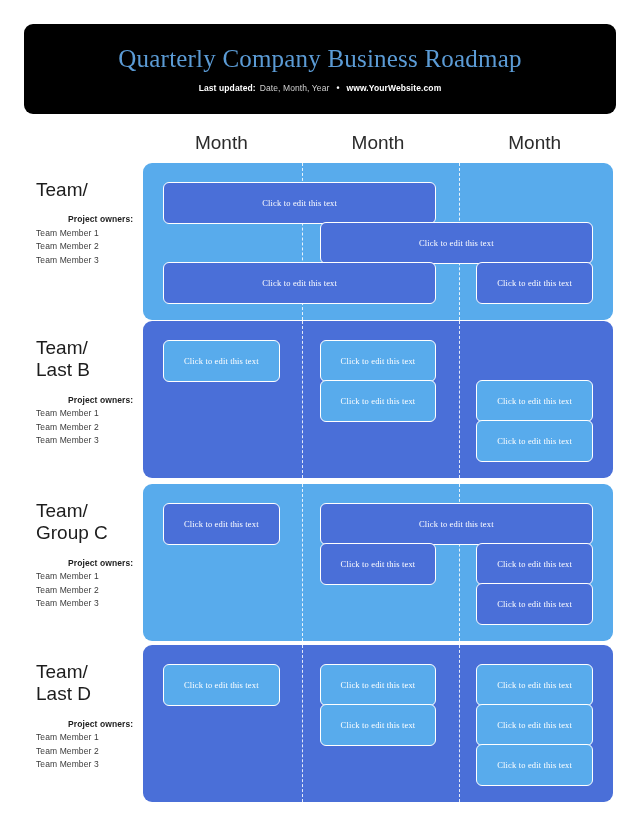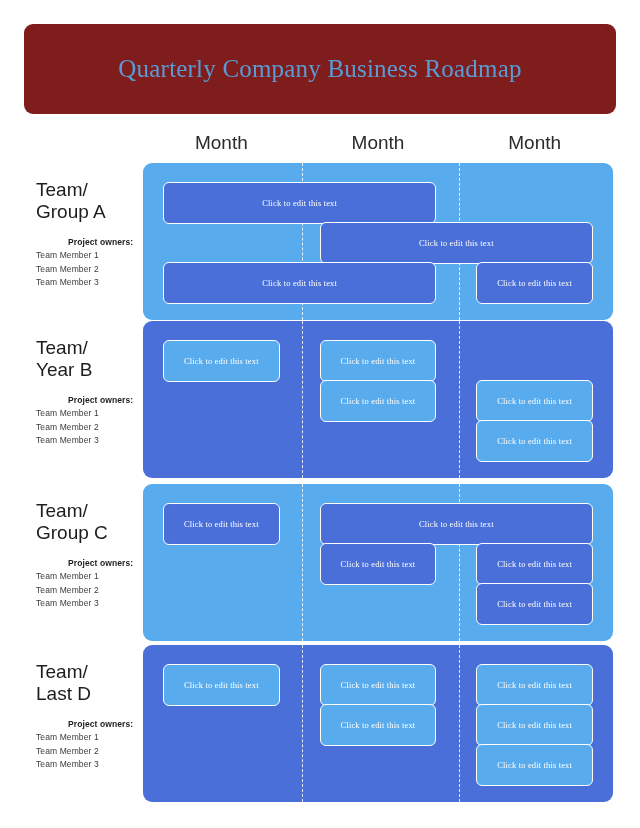--- a/index.html
+++ b/index.html
@@ -9,21 +9,21 @@
     font-family: "Liberation Sans", sans-serif;
     position: relative;
     overflow: hidden;
   }
 
   
   .header {
     position: absolute;
     left: 24px; top: 24px;
     width: 592px; height: 90px;
-    background: #7f1d1d;
+    background: #000000;
     border-radius: 9px;
     display: flex;
     flex-direction: column;
     align-items: center;
     justify-content: center;
   }
   .header-title {
     font-family: "Liberation Serif", serif;
     font-size: 25px;
     color: #5b9bd5;
@@ -123,54 +123,59 @@
     white-space: nowrap;
   }
   .band.light .pill { background: #4a6fd8; }
   .band.dark  .pill { background: #58abec; }
 </style>
 </head>
 <body>
 
 <div class="header">
   <div class="header-title">Quarterly Company Business Roadmap</div>
+  <div class="header-sub">
+    <span class="lbl">Last updated:</span>
+    <span class="val">Date, Month, Year</span>
+    <span class="dot">•</span>
+    <span class="site">www.YourWebsite.com</span>
+  </div>
 </div>
 
 <div class="months">
   <div class="month-cell">Month</div>
   <div class="month-cell">Month</div>
   <div class="month-cell">Month</div>
 </div>
 
 <div id="rows-root">
     <div class="row" style="top: 163px; height: 157px;">
       <div class="row-side" style="top: 16px;">
         <div class="team-name">
           <div>Team/</div>
-          <div>Group A</div>
         </div>
         <div class="owners-label">Project owners:</div>
         <div class="owner">Team Member 1</div>
         <div class="owner">Team Member 2</div>
         <div class="owner">Team Member 3</div>
       </div>
       <div class="band light" style="height: 157px;">
         <div class="divider d1"></div>
         <div class="divider d2"></div>
         <div class="pill" style="left: 20px; width: 273.333px; top: 19px;">Click to edit this text</div>
         <div class="pill" style="left: 176.667px; width: 273.333px; top: 59px;">Click to edit this text</div>
         <div class="pill" style="left: 20px; width: 273.333px; top: 99px;">Click to edit this text</div>
         <div class="pill" style="left: 333.333px; width: 116.667px; top: 99px;">Click to edit this text</div>
       </div>
     </div>
     <div class="row" style="top: 321px; height: 157px;">
       <div class="row-side" style="top: 16px;">
         <div class="team-name">
           <div>Team/</div>
-          <div>Year B</div>
+          <div>Last B</div>
         </div>
         <div class="owners-label">Project owners:</div>
         <div class="owner">Team Member 1</div>
         <div class="owner">Team Member 2</div>
         <div class="owner">Team Member 3</div>
       </div>
       <div class="band dark" style="height: 157px;">
         <div class="divider d1"></div>
         <div class="divider d2"></div>
         <div class="pill" style="left: 20px; width: 116.667px; top: 19px;">Click to edit this text</div>

